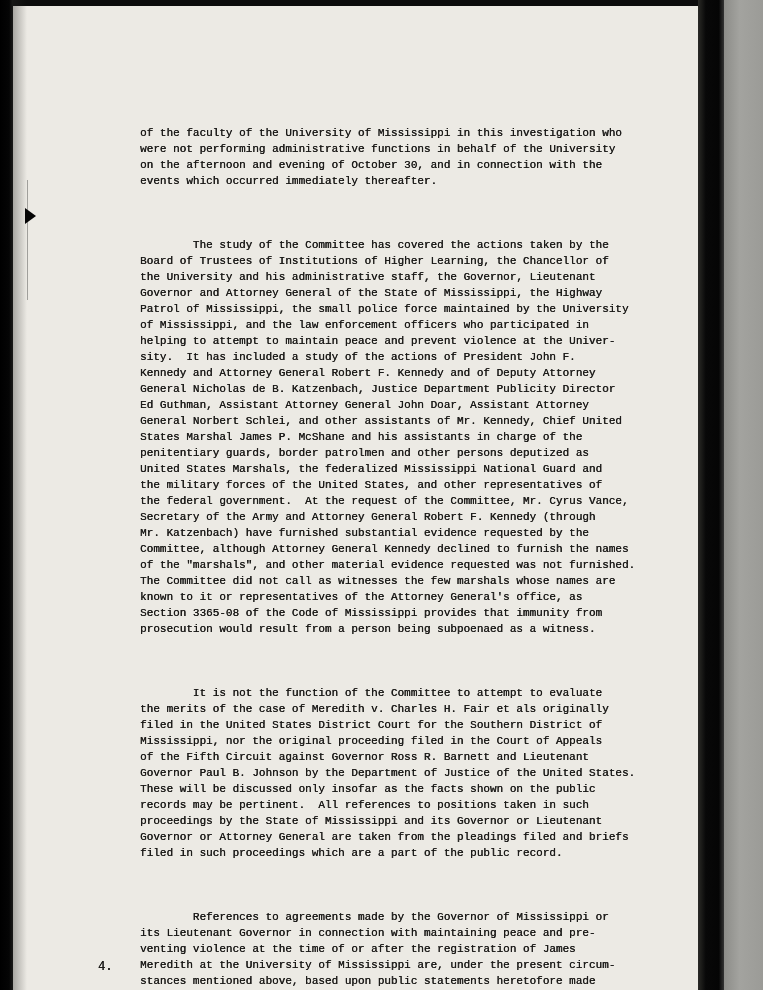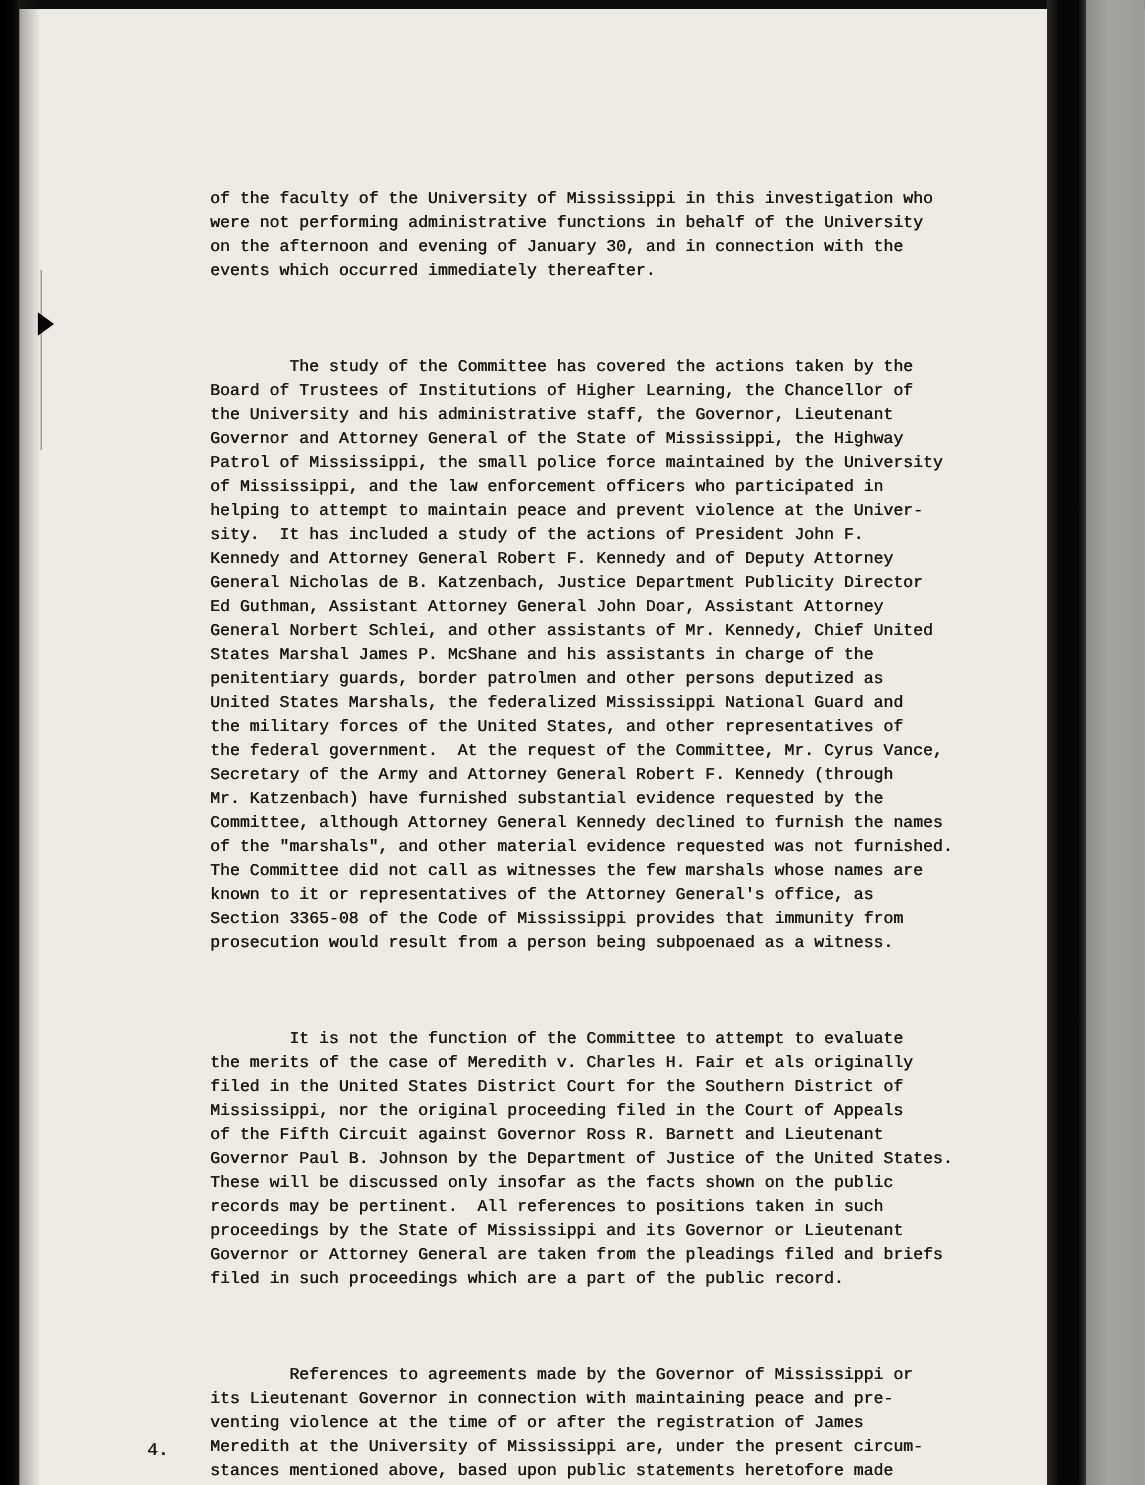--- a/index.html
+++ b/index.html
@@ -103,21 +103,21 @@
   <div class="edge-left-shadow"></div>
   <div class="edge-right-black"></div>
   <div class="edge-right-gray"></div>
 
   <div class="margin-line"></div>
   <div class="margin-mark"></div>
 
   <div class="text-block">
     <p>of the faculty of the University of Mississippi in this investigation who
 were not performing administrative functions in behalf of the University
-on the afternoon and evening of January 30, and in connection with the
+on the afternoon and evening of October 30, and in connection with the
 events which occurred immediately thereafter.</p>
     <p>        The study of the Committee has covered the actions taken by the
 Board of Trustees of Institutions of Higher Learning, the Chancellor of
 the University and his administrative staff, the Governor, Lieutenant
 Governor and Attorney General of the State of Mississippi, the Highway
 Patrol of Mississippi, the small police force maintained by the University
 of Mississippi, and the law enforcement officers who participated in
 helping to attempt to maintain peace and prevent violence at the Univer-
 sity.  It has included a study of the actions of President John F.
 Kennedy and Attorney General Robert F. Kennedy and of Deputy Attorney

